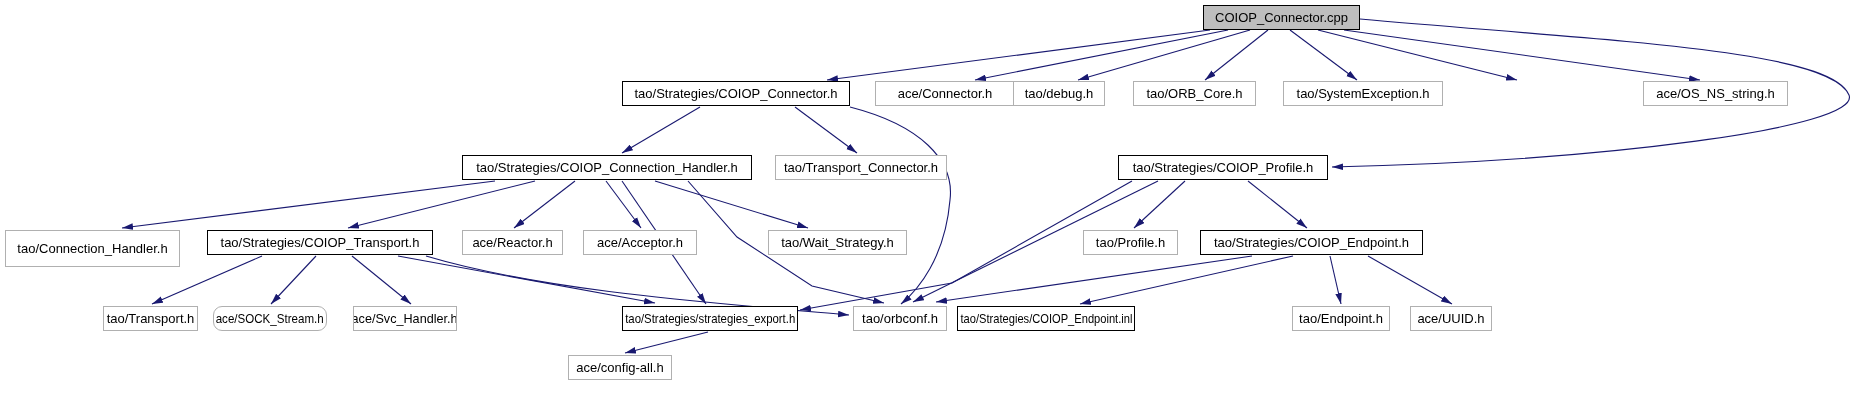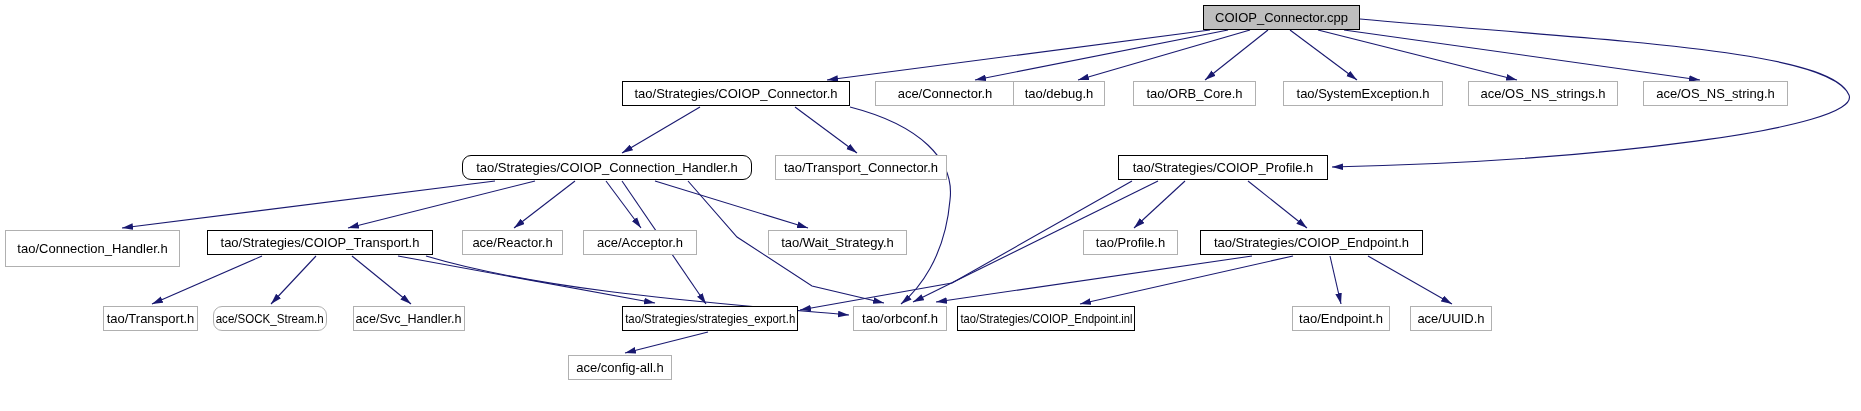--- a/index.html
+++ b/index.html
@@ -81,27 +81,24 @@
     </div>
     <div class="node plain" style="left: 1013px; top: 81px; width: 92px; height: 25px;">
       <span class="lbl">tao/debug.h</span>
     </div>
     <div class="node plain" style="left: 1133px; top: 81px; width: 123px; height: 25px;">
       <span class="lbl">tao/ORB_Core.h</span>
     </div>
     <div class="node plain" style="left: 1283px; top: 81px; width: 160px; height: 25px;">
       <span class="lbl">tao/SystemException.h</span>
     </div>
-    <div class="node plain" style="left: 1468px; top: 81px; width: 150px; height: 25px;">
-      <span class="lbl">ace/OS_NS_strings.h</span>
-    </div>
     <div class="node plain" style="left: 1643px; top: 81px; width: 145px; height: 25px;">
       <span class="lbl">ace/OS_NS_string.h</span>
     </div>
-    <div class="node strong" style="left: 462px; top: 155px; width: 290px; height: 25px; border-radius: 9px;">
+    <div class="node strong" style="left: 462px; top: 155px; width: 290px; height: 25px;">
       <span class="lbl">tao/Strategies/COIOP_Connection_Handler.h</span>
     </div>
     <div class="node strong" style="left: 1118px; top: 155px; width: 210px; height: 25px;">
       <span class="lbl">tao/Strategies/COIOP_Profile.h</span>
     </div>
     <div class="node plain" style="left: 775px; top: 155px; width: 172px; height: 25px;">
       <span class="lbl">tao/Transport_Connector.h</span>
     </div>
     <div class="node plain" style="left: 5px; top: 230px; width: 175px; height: 37px;">
       <span class="lbl">tao/Connection_Handler.h</span>
@@ -123,21 +120,21 @@
     </div>
     <div class="node strong" style="left: 1200px; top: 230px; width: 223px; height: 25px;">
       <span class="lbl">tao/Strategies/COIOP_Endpoint.h</span>
     </div>
     <div class="node plain" style="left: 103px; top: 306px; width: 95px; height: 25px;">
       <span class="lbl">tao/Transport.h</span>
     </div>
     <div class="node plain" style="left: 213px; top: 306px; width: 114px; height: 25px; border-radius: 9px;">
       <span class="lbl" style="transform: scaleX(0.89);">ace/SOCK_Stream.h</span>
     </div>
-    <div class="node plain" style="left: 353px; top: 306px; width: 112px; height: 25px;">
+    <div class="node plain" style="left: 353px; top: 306px; width: 104px; height: 25px;">
       <span class="lbl" style="transform: scaleX(0.971);">ace/Svc_Handler.h</span>
     </div>
     <div class="node strong" style="left: 622px; top: 306px; width: 176px; height: 25px;">
       <span class="lbl" style="transform: scaleX(0.875);">tao/Strategies/strategies_export.h</span>
     </div>
     <div class="node plain" style="left: 853px; top: 306px; width: 94px; height: 25px;">
       <span class="lbl">tao/orbconf.h</span>
     </div>
     <div class="node strong" style="left: 957px; top: 306px; width: 178px; height: 25px;">
       <span class="lbl" style="transform: scaleX(0.856);">tao/Strategies/COIOP_Endpoint.inl</span>

